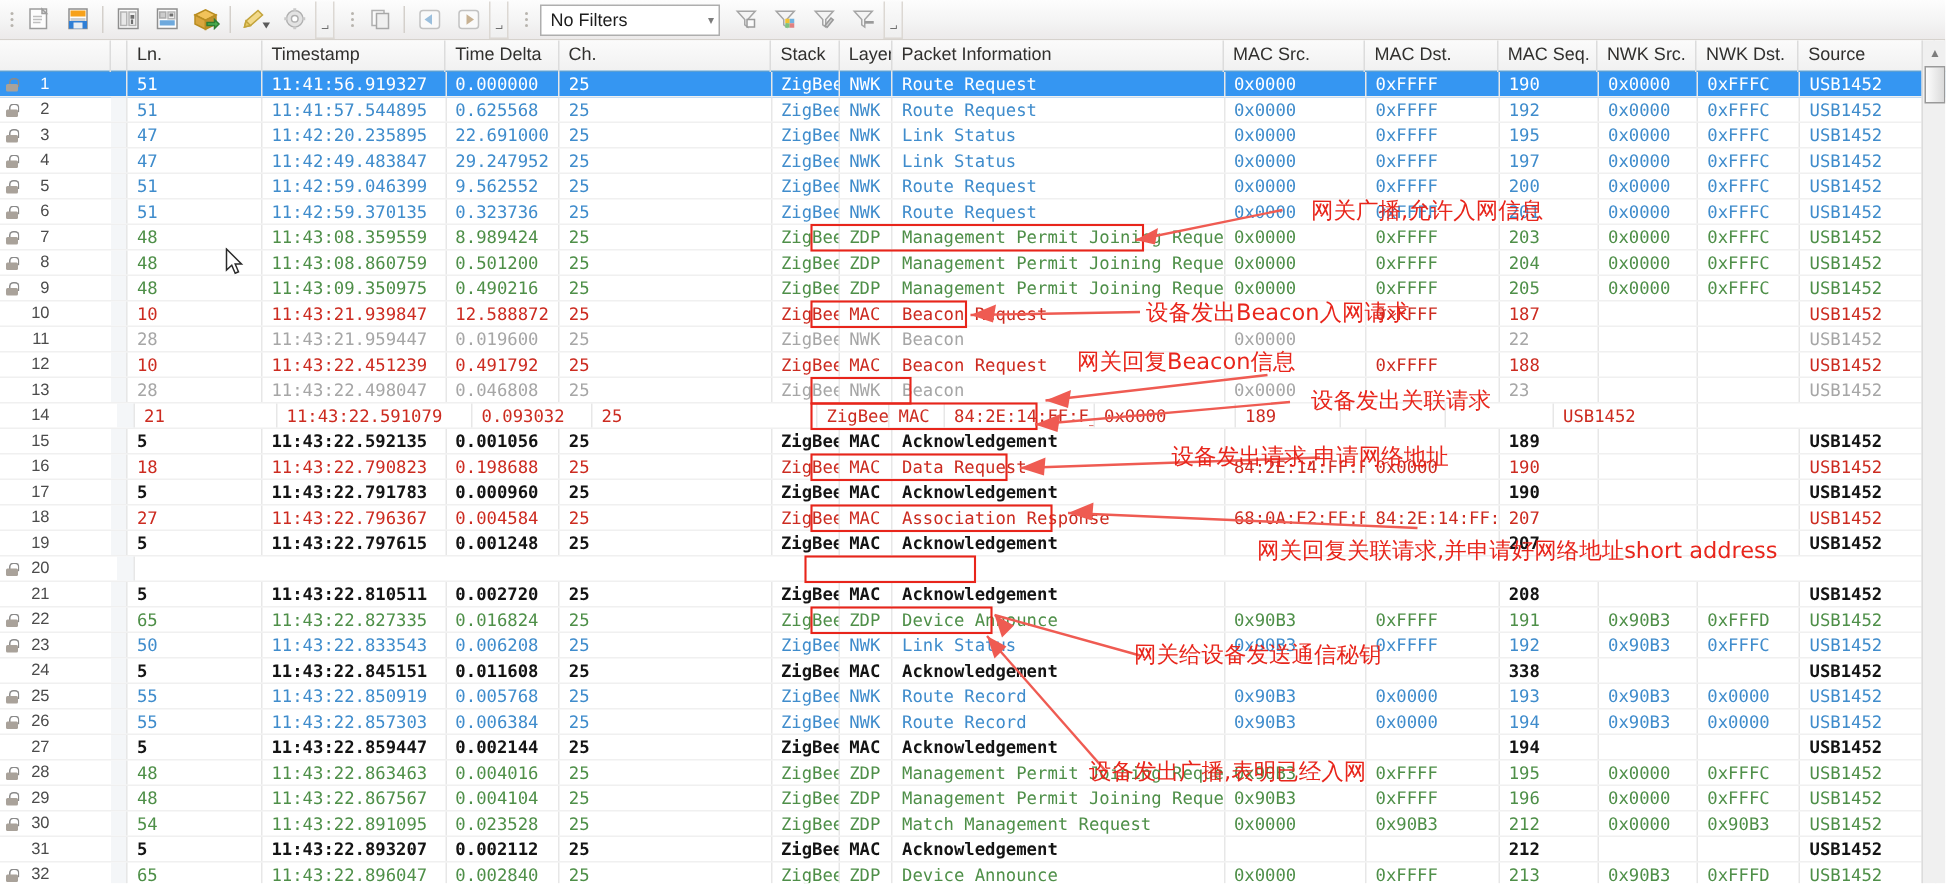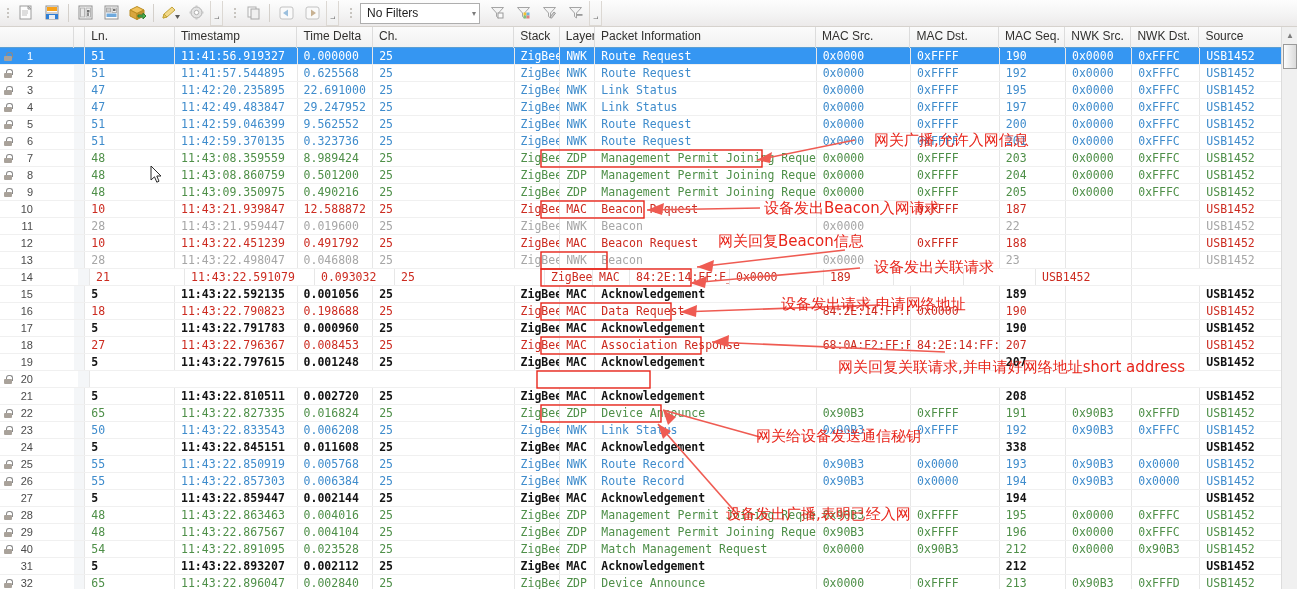--- a/index.html
+++ b/index.html
@@ -660,21 +660,21 @@
           <div class="c" style="flex: 1 1 0%;"></div>
         </div>
         <div class="row">
           <div class="c lock w-lock">
             <span class="lockico" style="visibility: hidden;"></span>
             <span class="num">18</span>
           </div>
           <div class="c w-gap shade vline"></div>
           <div class="c w-ln t-red vline">27</div>
           <div class="c w-ts t-red vline">11:43:22.796367</div>
-          <div class="c w-td t-red vline">0.008453</div>
+          <div class="c w-td t-red vline">0.004584</div>
           <div class="c w-ch t-red vline">25</div>
           <div class="c w-stack t-red vline">ZigBee</div>
           <div class="c w-layer t-red vline">MAC</div>
           <div class="c w-pi t-red vline">Association Response</div>
           <div class="c w-msrc t-red vline">68:0A:E2:FF:F_</div>
           <div class="c w-mdst t-red vline">84:2E:14:FF:F_</div>
           <div class="c w-mseq t-red vline">207</div>
           <div class="c w-nsrc t-red vline"></div>
           <div class="c w-ndst t-red vline"></div>
           <div class="c w-src t-red vline">USB1452</div>
@@ -906,21 +906,21 @@
           <div class="c w-mdst t-green vline">0xFFFF</div>
           <div class="c w-mseq t-green vline">196</div>
           <div class="c w-nsrc t-green vline">0x0000</div>
           <div class="c w-ndst t-green vline">0xFFFC</div>
           <div class="c w-src t-green vline">USB1452</div>
           <div class="c" style="flex: 1 1 0%;"></div>
         </div>
         <div class="row">
           <div class="c lock w-lock">
             <span class="lockico"></span>
-            <span class="num">40</span>
+            <span class="num">30</span>
           </div>
           <div class="c w-gap shade vline"></div>
           <div class="c w-ln t-green vline">54</div>
           <div class="c w-ts t-green vline">11:43:22.891095</div>
           <div class="c w-td t-green vline">0.023528</div>
           <div class="c w-ch t-green vline">25</div>
           <div class="c w-stack t-green vline">ZigBee</div>
           <div class="c w-layer t-green vline">ZDP</div>
           <div class="c w-pi t-green vline">Match Management Request</div>
           <div class="c w-msrc t-green vline">0x0000</div>

